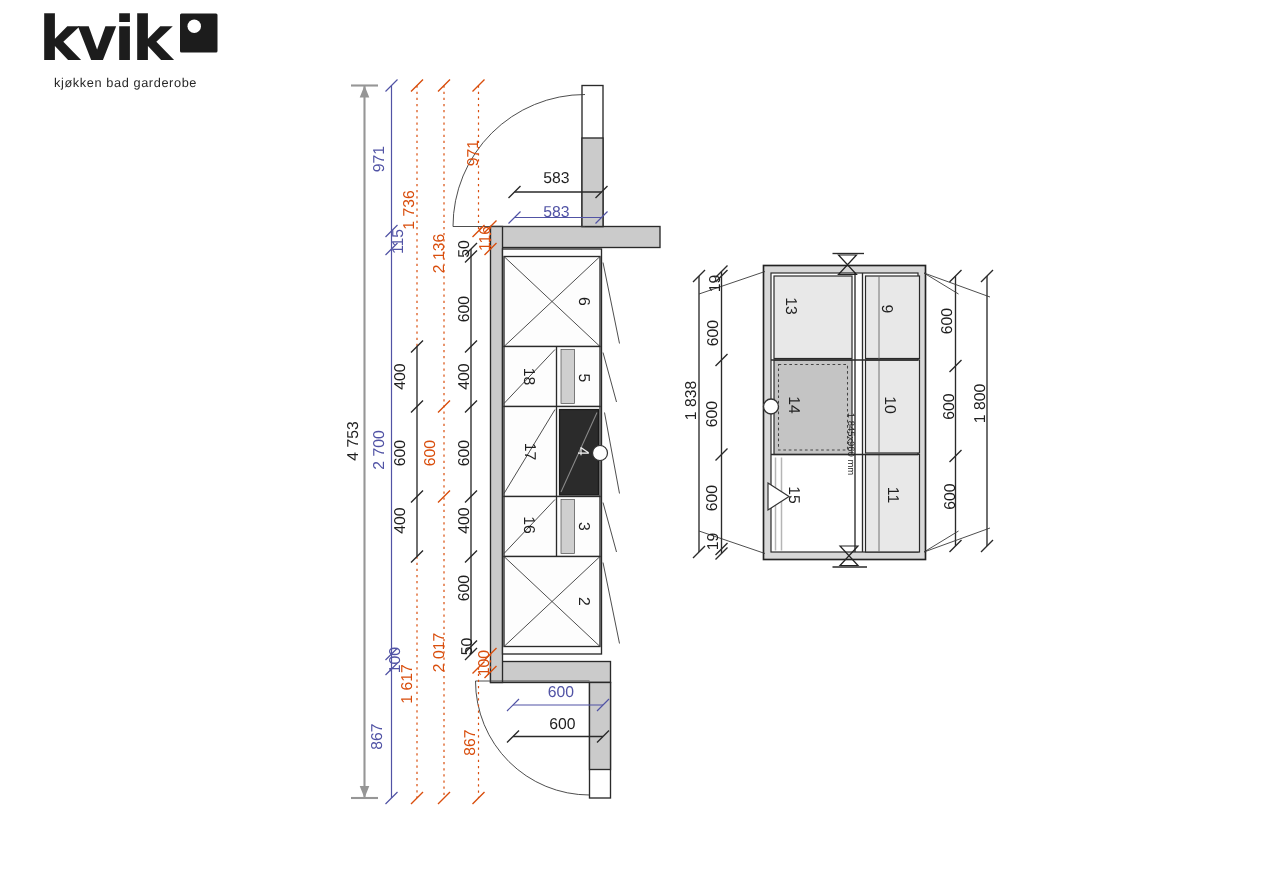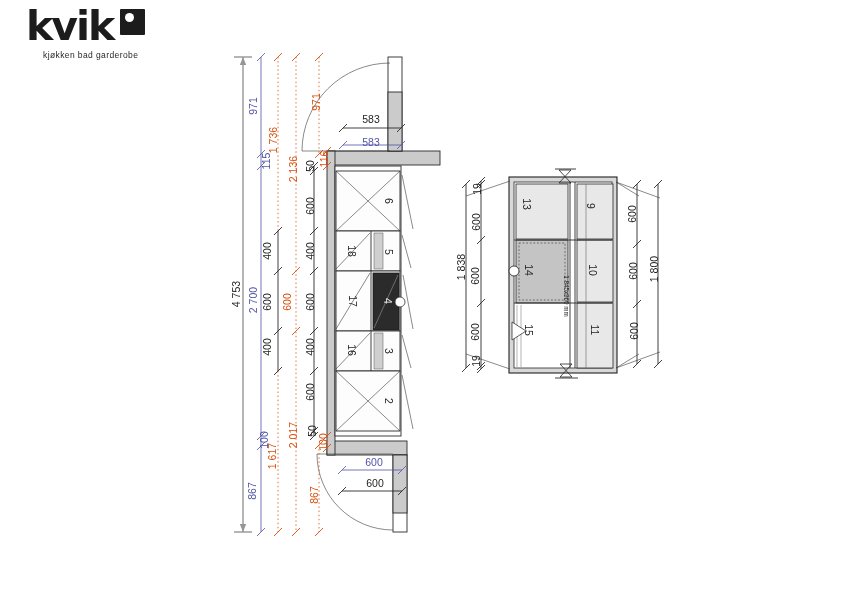--- a/index.html
+++ b/index.html
@@ -13,21 +13,21 @@
     position:absolute;white-space:nowrap;font-size:10.5px;line-height:1;
     color:var(--c-black);transform:translate(-50%,-50%);
   }
   .r-v{transform:translate(-50%,-50%) rotate(-90deg);}
   .r-cw{transform:translate(-50%,-50%) rotate(90deg);}
   .c-blue{color:var(--c-blue);}
   .c-orange{color:var(--c-orange);}
   .c-white{color:var(--c-white);}
   .s-small{font-size:6.3px;letter-spacing:0;}
   
-  #logo{position:absolute;left:26px;top:6px;z-index:3;text-align:center;}
+  #logo{position:absolute;left:26px;top:6px;z-index:3;}
   .brand{
     font-size:41px;font-weight:bold;letter-spacing:-2px;color:#1c1c1c;
     font-family:"DejaVu Sans", sans-serif;line-height:1;
   }
   .logo-row{display:flex;align-items:flex-start;}
   .logo-square{
     width:25px;height:26px;background:#1c1c1c;margin-left:7px;margin-top:3px;
     position:relative;border-radius:1px;
   }
   .logo-dot{

